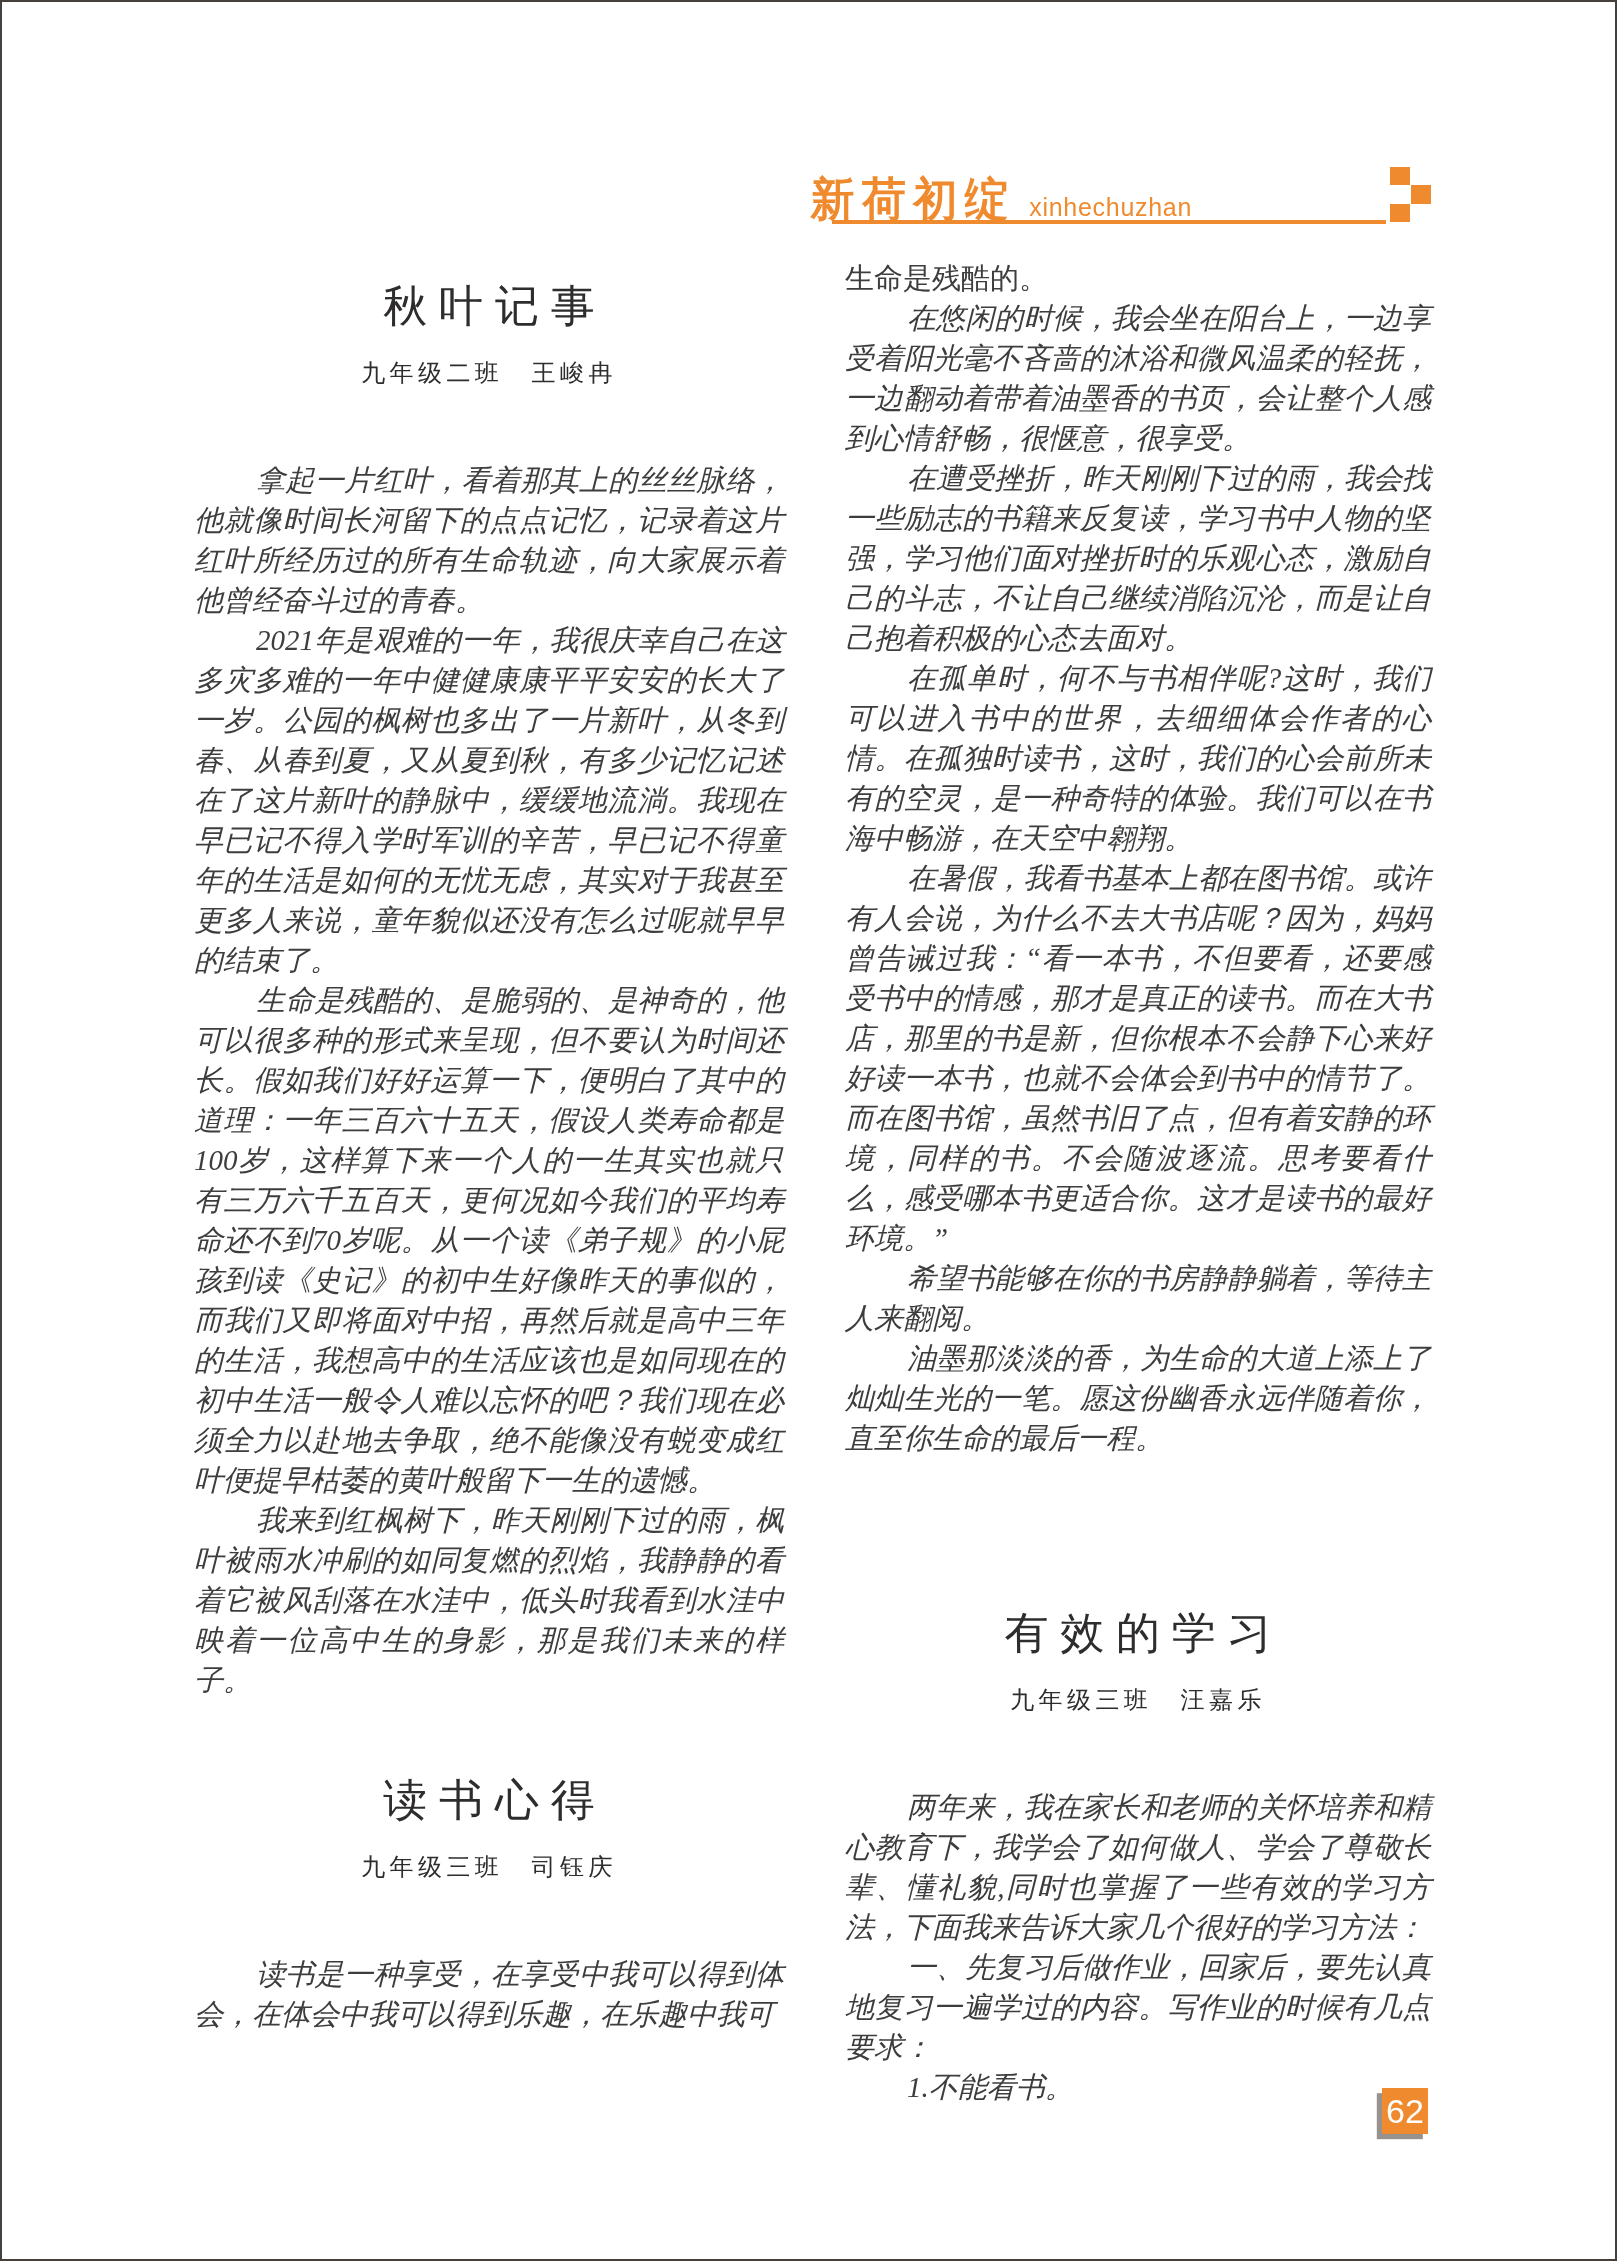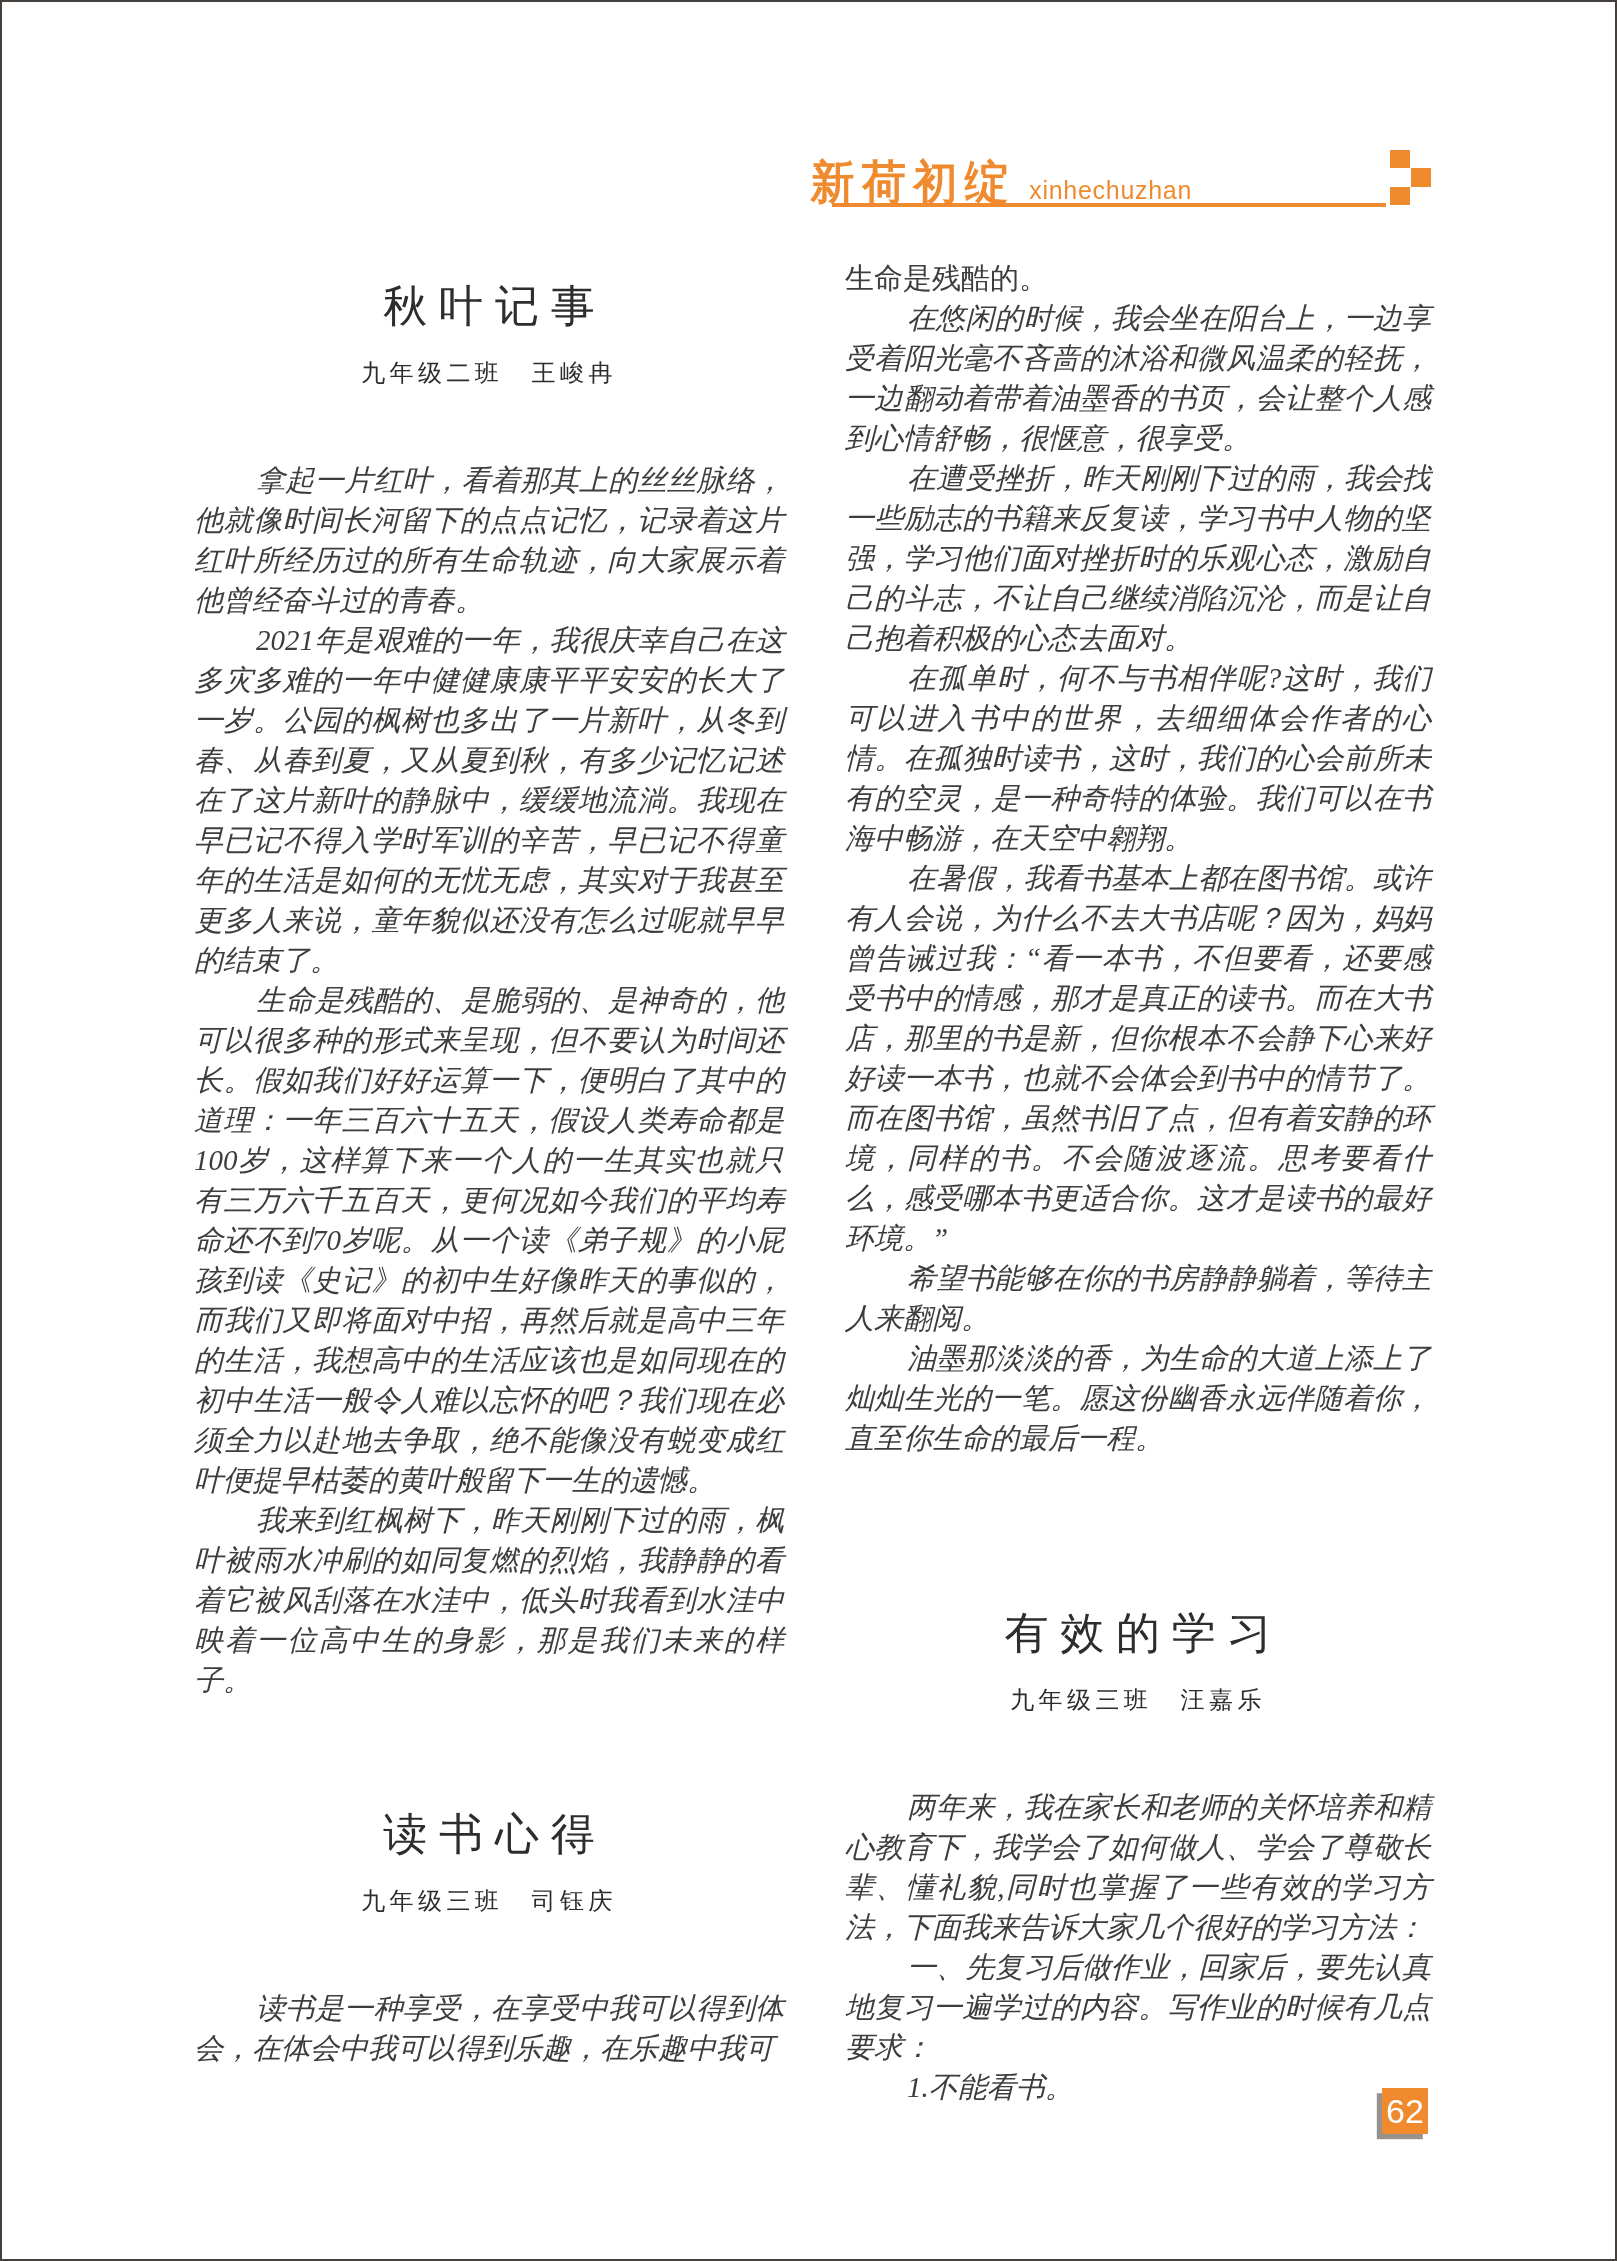--- a/index.html
+++ b/index.html
@@ -15,21 +15,21 @@
   body{
     width:1617px;height:2261px;position:relative;
     background:var(--paper);
     border:2.9px solid var(--scanborder);
     font-family:"Liberation Serif","DejaVu Serif",serif;
     color:var(--ink);
     overflow:hidden;
   }
   
   .masthead{
-    position:absolute;left:830px;top:139px;width:603px;height:70px;
+    position:absolute;left:830px;top:156px;width:603px;height:70px;
   }
   .brand-row{
     position:absolute;right:243px;bottom:5.9px;
     display:flex;align-items:flex-end;white-space:nowrap;
   }
   .brand-title{
     font-size:44px;font-weight:bold;color:var(--accent);
     letter-spacing:7.4px;line-height:1;
     font-family:"Liberation Serif","DejaVu Serif",serif;
     transform:scaleY(1.05);
@@ -45,21 +45,21 @@
   }
   .pixel-squares{position:absolute;left:558px;top:8.8px;width:41px;height:57px;}
   .sq{position:absolute;width:20px;height:18.4px;background:var(--accent);}
   .sq1{left:0;top:0;}
   .sq2{left:20.6px;top:18.4px;}
   .sq3{left:0;top:37px;}
   
   .column{position:absolute;}
   .column-left{left:192px;top:280px;width:590px;}
   .column-right{left:843px;top:256px;width:586px;}
-  .article + .article{margin-top:110px;}
+  .article + .article{margin-top:76px;}
   .column-right .article + .article{margin-top:151px;}
   .article-title{
     font-size:44px;font-weight:400;color:var(--title-ink);
     text-align:center;letter-spacing:11.8px;text-indent:11.8px;
     line-height:1.15;margin:0 0 26.5px;
   }
   .article-byline{
     font-size:24px;color:var(--title-ink);text-align:center;
     letter-spacing:4.4px;margin:0 0 72px;line-height:1.2;
   }

